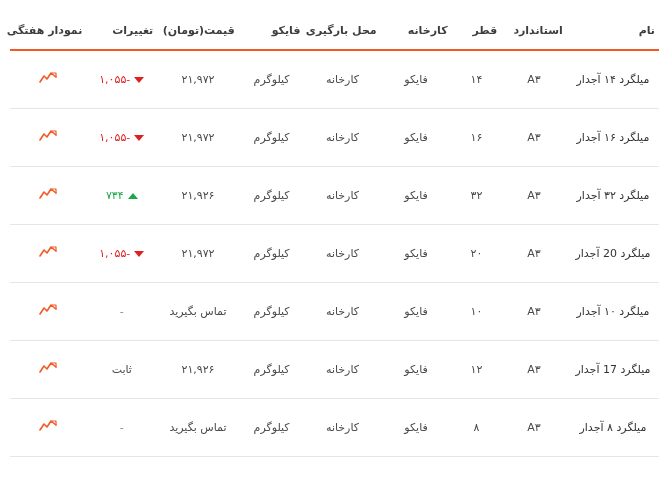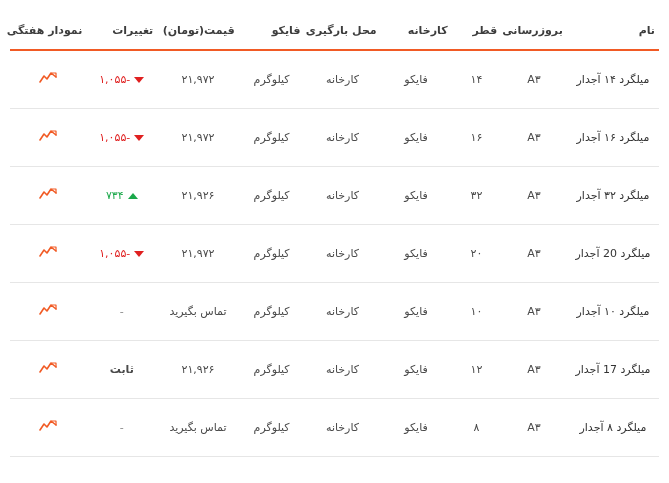--- a/index.html
+++ b/index.html
@@ -71,21 +71,21 @@
   .chg {
     display: inline-flex;
     align-items: center;
     justify-content: center;
     gap: 4px;
     font-size: 11px;
     white-space: nowrap;
   }
   .chg.down { color: #e02020; }
   .chg.up { color: #1aa84a; }
-  .chg.flat { color: #4a4a4a; font-weight: bold; }
+  .chg.flat { color: #4a4a4a; }
   .chg.none { color: #8a8a8a; }
   .tri {
     width: 0; height: 0;
     display: inline-block;
   }
   .tri.d {
     border-left: 5px solid transparent;
     border-right: 5px solid transparent;
     border-top: 6px solid #e02020;
   }
@@ -113,21 +113,21 @@
 
 <div class="page">
 
   <div class="head-row">
   </div>
 
   <table>
     <thead>
       <tr>
         <th class="col-name">نام</th>
-        <th class="col-std">بروزرسانی</th>
+        <th class="col-std">استاندارد</th>
         <th class="col-dia">قطر</th>
         <th class="col-fac">کارخانه</th>
         <th class="col-load">محل بارگیری</th>
         <th class="col-unit">فایکو</th>
         <th class="col-price">قیمت(تومان)</th>
         <th class="col-chg">تغییرات</th>
         <th class="col-chart">نمودار هفتگی</th>
       </tr>
     </thead>
     <tbody id="tbody">

